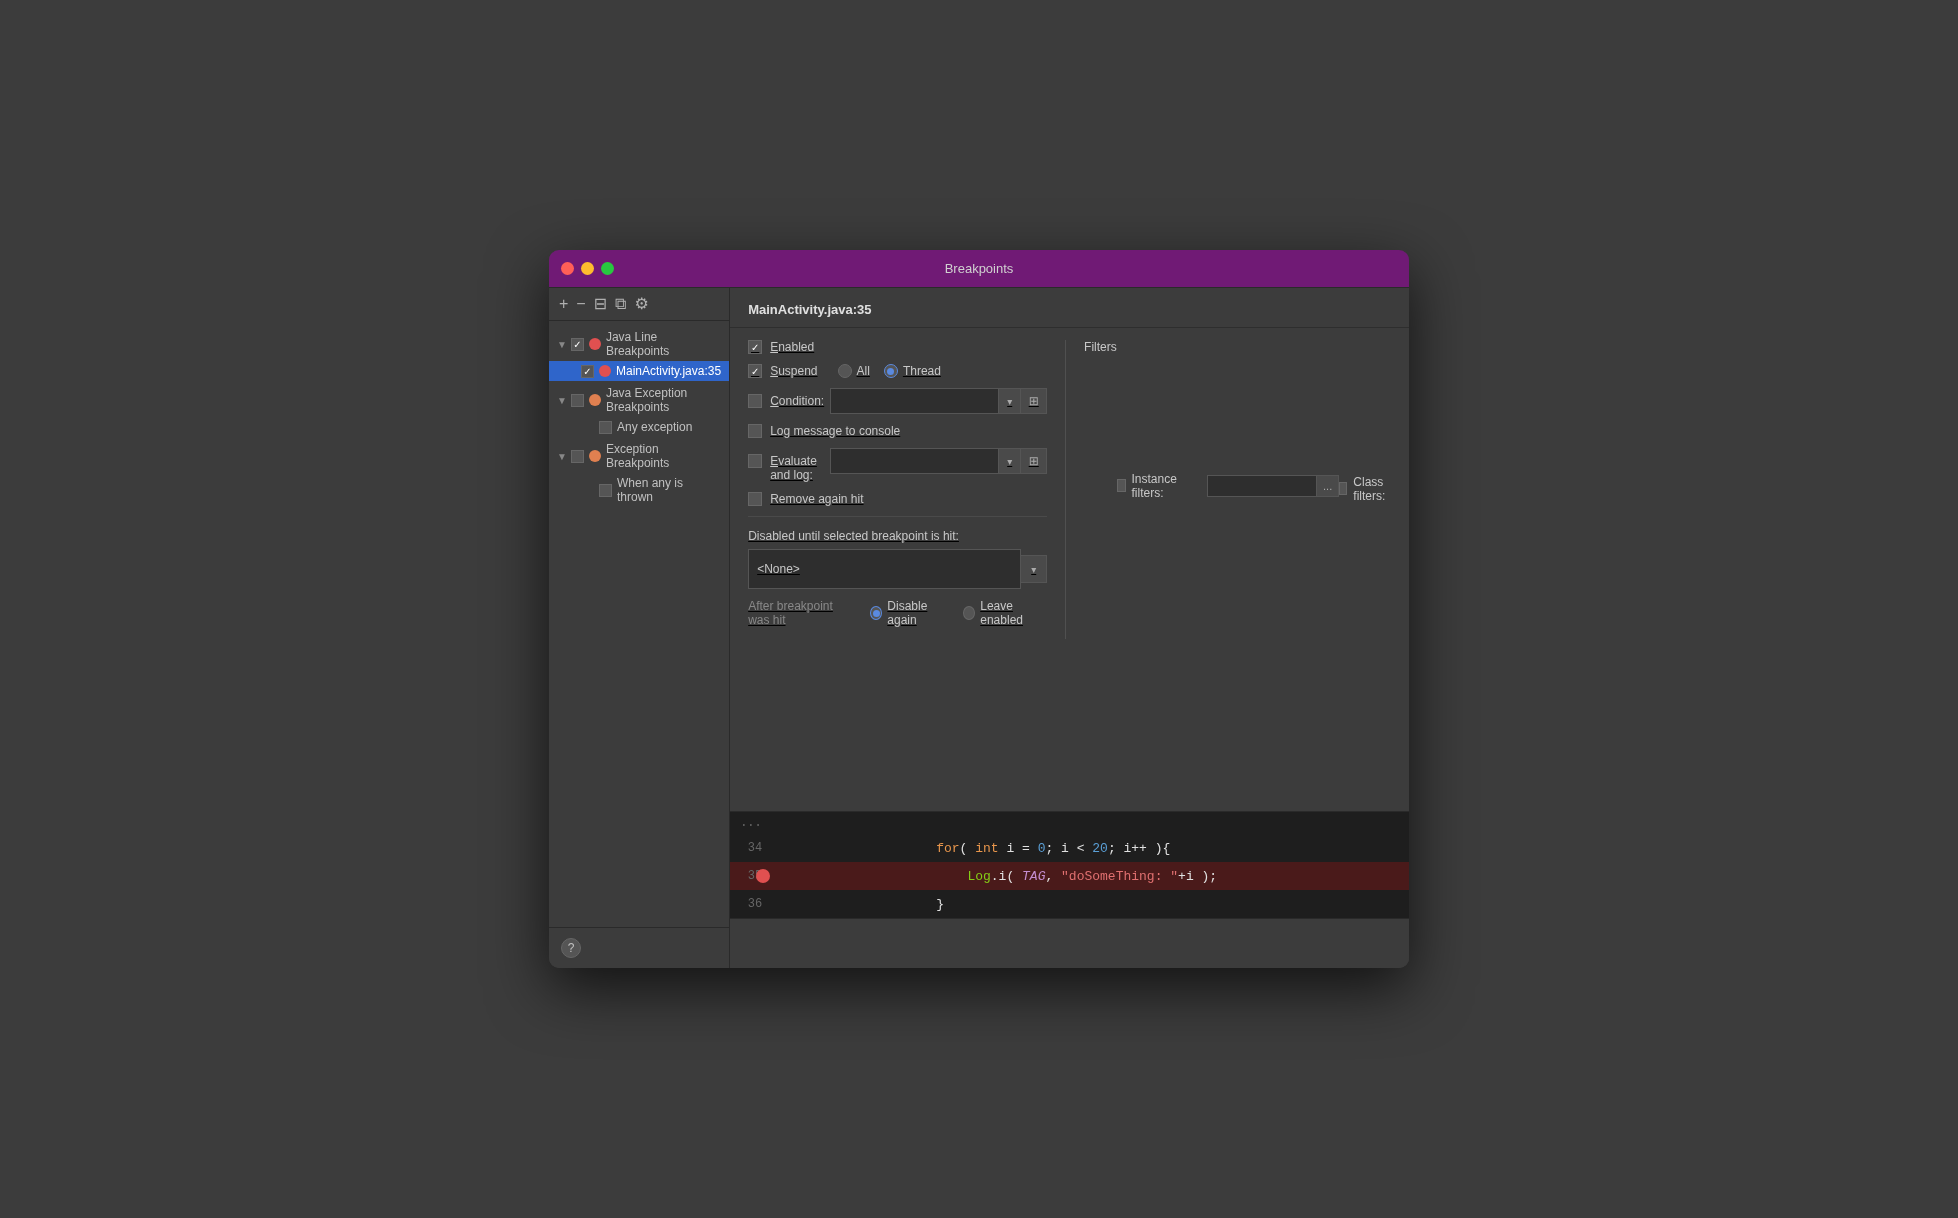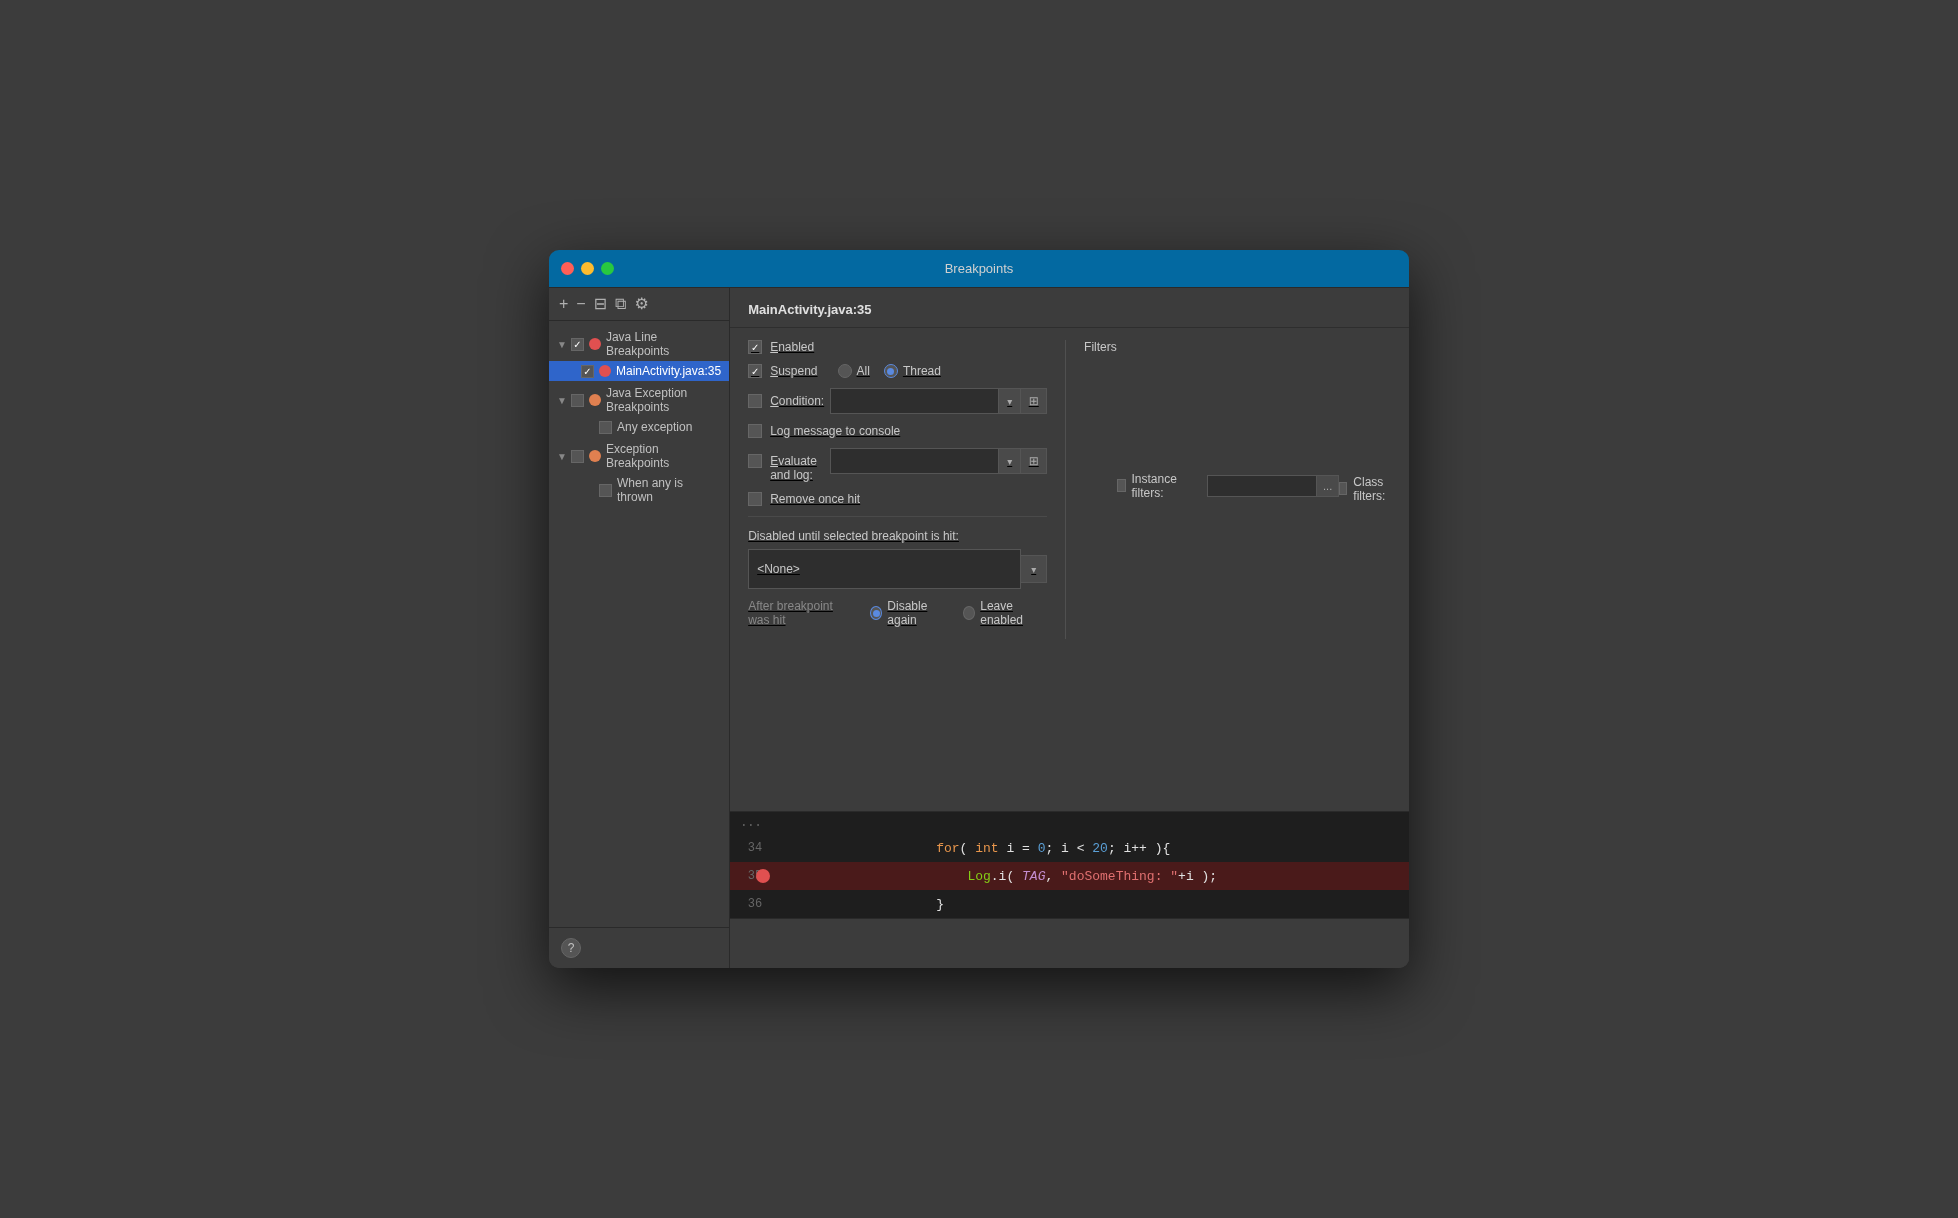--- a/index.html
+++ b/index.html
@@ -12,21 +12,21 @@
       font-family: -apple-system, BlinkMacSystemFont, 'Helvetica Neue', Arial, sans-serif;
     }
     .window {
       width: 860px;
       background: #3c3c3c;
       border-radius: 10px;
       overflow: hidden;
       box-shadow: 0 20px 60px rgba(0,0,0,0.7);
     }
     .titlebar {
-      background: #0369a1;
+      background: #701a75;
       height: 38px;
       display: flex;
       align-items: center;
       justify-content: center;
       position: relative;
       border-bottom: 1px solid #2a2a2a;
     }
     .traffic-lights {
       position: absolute;
       left: 12px;
@@ -588,21 +588,21 @@
                 <div class="evaluate-input-wrap">
                   <input class="evaluate-input" type="text" value="" style="">
                   <div class="dropdown-btn">▾</div>
                   <div class="action-btn">⊞</div>
                 </div>
               </div>
             </div>
 
             <div class="remove-once-row">
               <div class="form-check"></div>
-              <span class="form-label">Remove once hit</span>
+              <span class="form-label">Remove again hit</span>
             </div>
 
             <div>
               <div class="disabled-until-label">Disabled until selected breakpoint is hit:</div>
               <div class="disabled-select-wrap">
                 <div style="flex:1; height:40px; background:#2e2e2e; border:1px solid #555; display:flex; align-items:center; padding:12px 8px;">
                   <span style="font-size:12px; color:#c8c8c8;">&lt;None&gt;</span>
                 </div>
                 <div class="disabled-dropdown">▾</div>
               </div>

